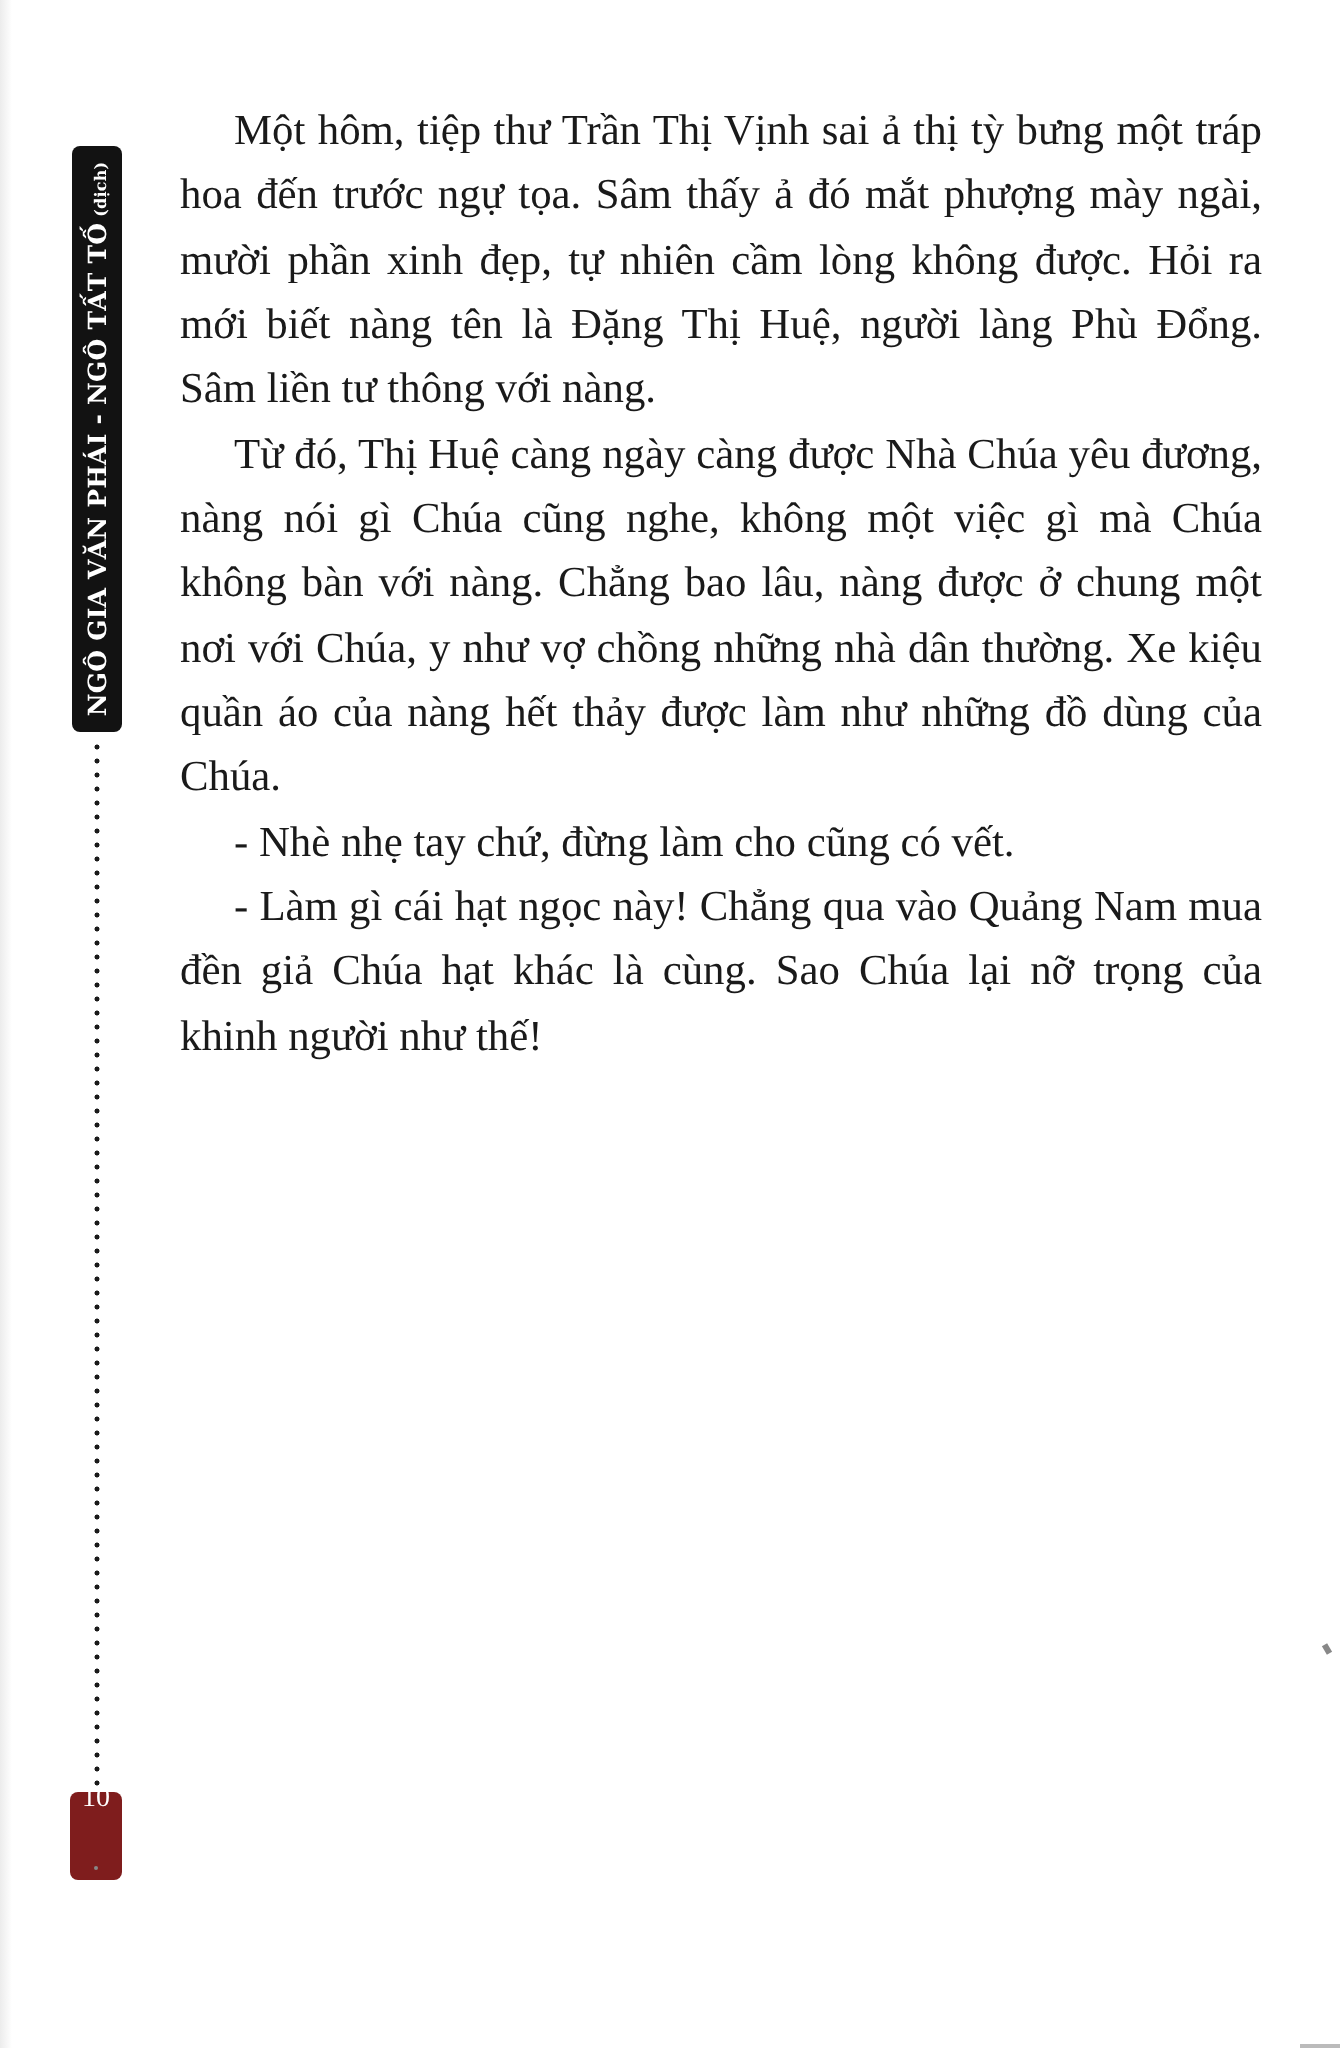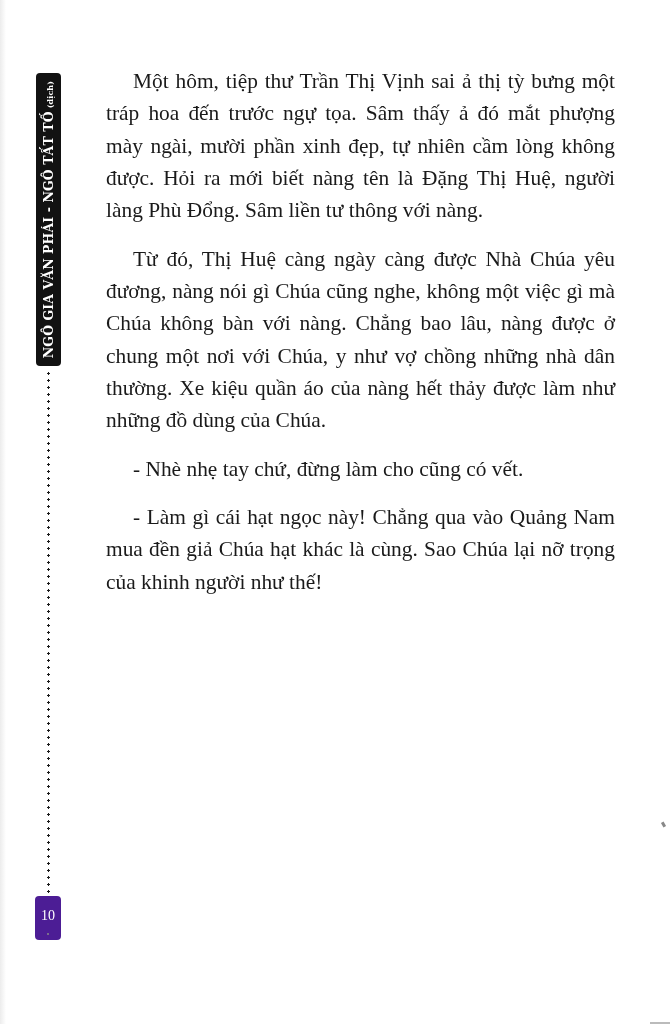--- a/index.html
+++ b/index.html
@@ -61,25 +61,24 @@
     background-image: radial-gradient(circle, #1a1a1a 1.1px, transparent 1.4px);
     background-size: 3px 7px;
     background-repeat: repeat-y;
   }
   .folio-tab {
     position: absolute;
     left: 35px;
     top: 896px;
     width: 26px;
     height: 44px;
-    background: #4c1d95;
+    background: #7f1d1d;
     border-radius: 4px;
     display: flex;
     align-items: center;
-    justify-content: center;
     flex-direction: column;
   }
   .folio-number {
     color: #ffffff;
     font-family: "Liberation Serif", serif;
     font-size: 14px;
     margin-top: -4px;
   }
   .folio-dot {
     position: absolute;
@@ -94,21 +93,21 @@
     left: 90px;
     top: 49px;
     width: 541px;
     font-family: "Liberation Serif", serif;
     font-size: 21.4px;
     line-height: 32.35px;
     color: #1a1a1a;
     text-align: justify;
   }
   .text-body p {
-    margin: 16px;
+    margin: 0;
     text-indent: 27px;
     text-align-last: left;
   }
   .text-body p.dialogue {
     text-indent: 27px;
   }
   .scan-mark {
     position: absolute;
     left: 662px;
     top: 822px;

